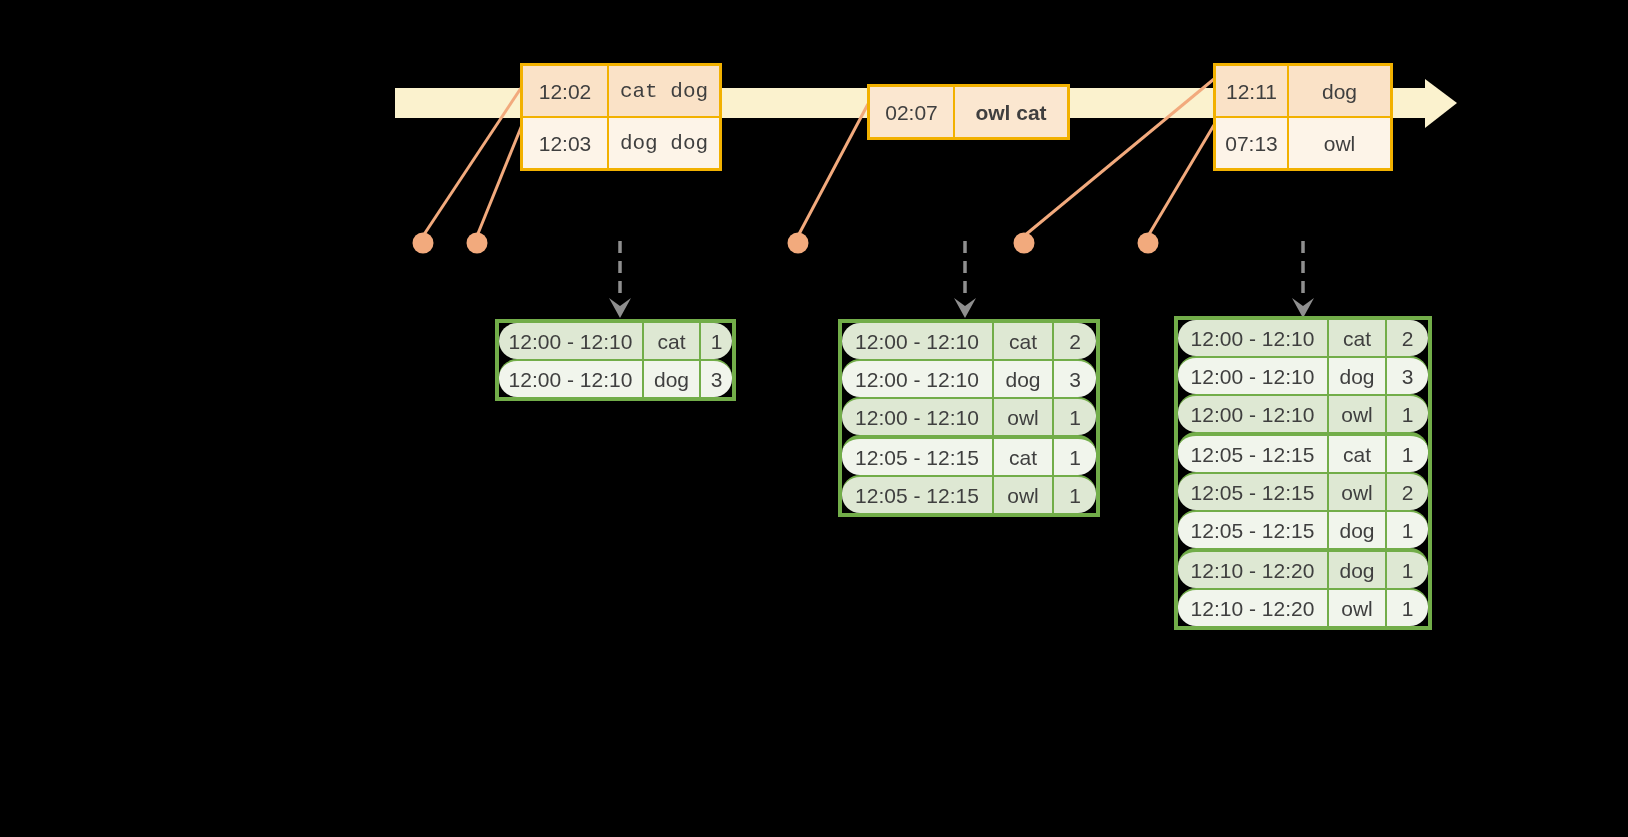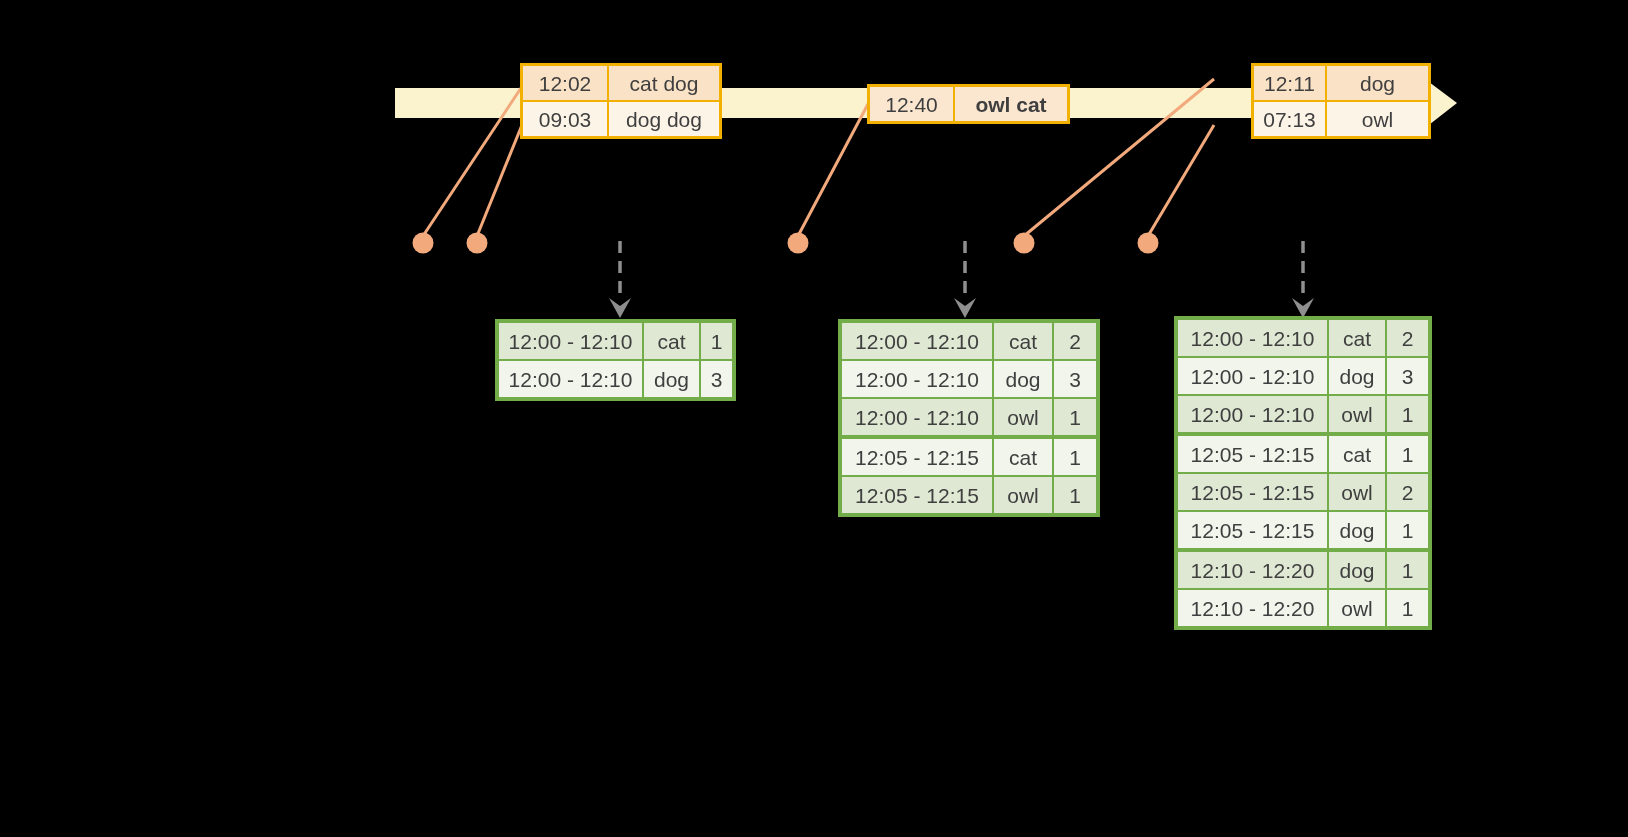--- a/index.html
+++ b/index.html
@@ -6,34 +6,34 @@
   .canvas{
     position:relative;width:1628px;height:837px;overflow:hidden;
     background:var(--bg,#000);
     font-family:"Liberation Sans","DejaVu Sans",sans-serif;
     color:var(--text,#3f3f3f);
   }
   .layer{position:absolute;left:0;top:0;}
 
   
   .ev-table{position:absolute;border:3px solid var(--gold);}
-  .ev-row{display:flex;height:34px;}
+  .ev-row{display:flex;height:50px;}
   .ev-row + .ev-row{border-top:2px solid var(--gold);}
   .cell{display:flex;align-items:center;justify-content:center;font-size:21px;line-height:1;}
   .ev-row .cell-a{border-right:2px solid var(--gold);}
   .ev-row.row-odd{background:var(--peach-odd);}
   .ev-row.row-even{background:var(--peach-even);}
   .ev-row.row-single{background:var(--peach-single);}
-  #ev1{left:520px;top:63px;}  #ev1 .cell-a{width:84px;} #ev1 .cell-b{width:110px;}
+  #ev1{left:520px;top:63px;}  #ev1 .cell-a{width:84px;} #ev1 .cell-b{width:110px;font-family:Liberation Mono, monospace;}
   #ev2{left:867px;top:84px;}  #ev2 .cell-a{width:83px;} #ev2 .cell-b{width:112px;font-weight:bold;}
-  #ev3{left:1251px;top:63px;} #ev3 .cell-a{width:71px;} #ev3 .cell-b{width:101px;}
+  #ev3{left:1213px;top:63px;} #ev3 .cell-a{width:71px;} #ev3 .cell-b{width:101px;}
 
   
   .res-table{position:absolute;border:4px solid var(--green);}
-  .res-row{display:flex;height:36px;}
+  .res-row{display:flex;height:36px;border-radius:18px;}
   .res-row + .res-row{border-top:2px solid var(--green);}
   .res-row.group-start{border-top-width:4px;}
   .res-row .res-cell-time,.res-row .res-cell-key{border-right:2px solid var(--green);}
   .res-row.row-odd{background:var(--green-odd);}
   .res-row.row-even{background:var(--green-even);}
   #res1{left:495px;top:319px;} #res1 .res-cell-time{width:143px;} #res1 .res-cell-key{width:55px;} #res1 .res-cell-count{width:31px;}
   #res2{left:838px;top:319px;} #res2 .res-cell-time{width:150px;} #res2 .res-cell-key{width:58px;} #res2 .res-cell-count{width:42px;}
   #res3{left:1174px;top:316px;} #res3 .res-cell-time{width:149px;} #res3 .res-cell-key{width:56px;} #res3 .res-cell-count{width:41px;}
 </style>
 </head>
@@ -65,27 +65,27 @@
     <line x1="1303" y1="241" x2="1303" y2="300" stroke-width="3.5" stroke-dasharray="12 8" stroke="#8F8F8F"></line>
     <path d="M1292,298 L1303,306 L1314,298 L1303,318 Z" fill="#8F8F8F"></path>
   </svg>
 
   <div class="ev-table" id="ev1">
       <div class="ev-row row-odd">
         <div class="cell cell-a">12:02</div>
         <div class="cell cell-b">cat dog</div>
       </div>
       <div class="ev-row row-even">
-        <div class="cell cell-a">09:03</div>
+        <div class="cell cell-a">12:03</div>
         <div class="cell cell-b">dog dog</div>
       </div>
     </div>
   <div class="ev-table" id="ev2">
       <div class="ev-row row-single">
-        <div class="cell cell-a">12:40</div>
+        <div class="cell cell-a">02:07</div>
         <div class="cell cell-b">owl cat</div>
       </div>
     </div>
   <div class="ev-table" id="ev3">
       <div class="ev-row row-odd">
         <div class="cell cell-a">12:11</div>
         <div class="cell cell-b">dog</div>
       </div>
       <div class="ev-row row-even">
         <div class="cell cell-a">07:13</div>

